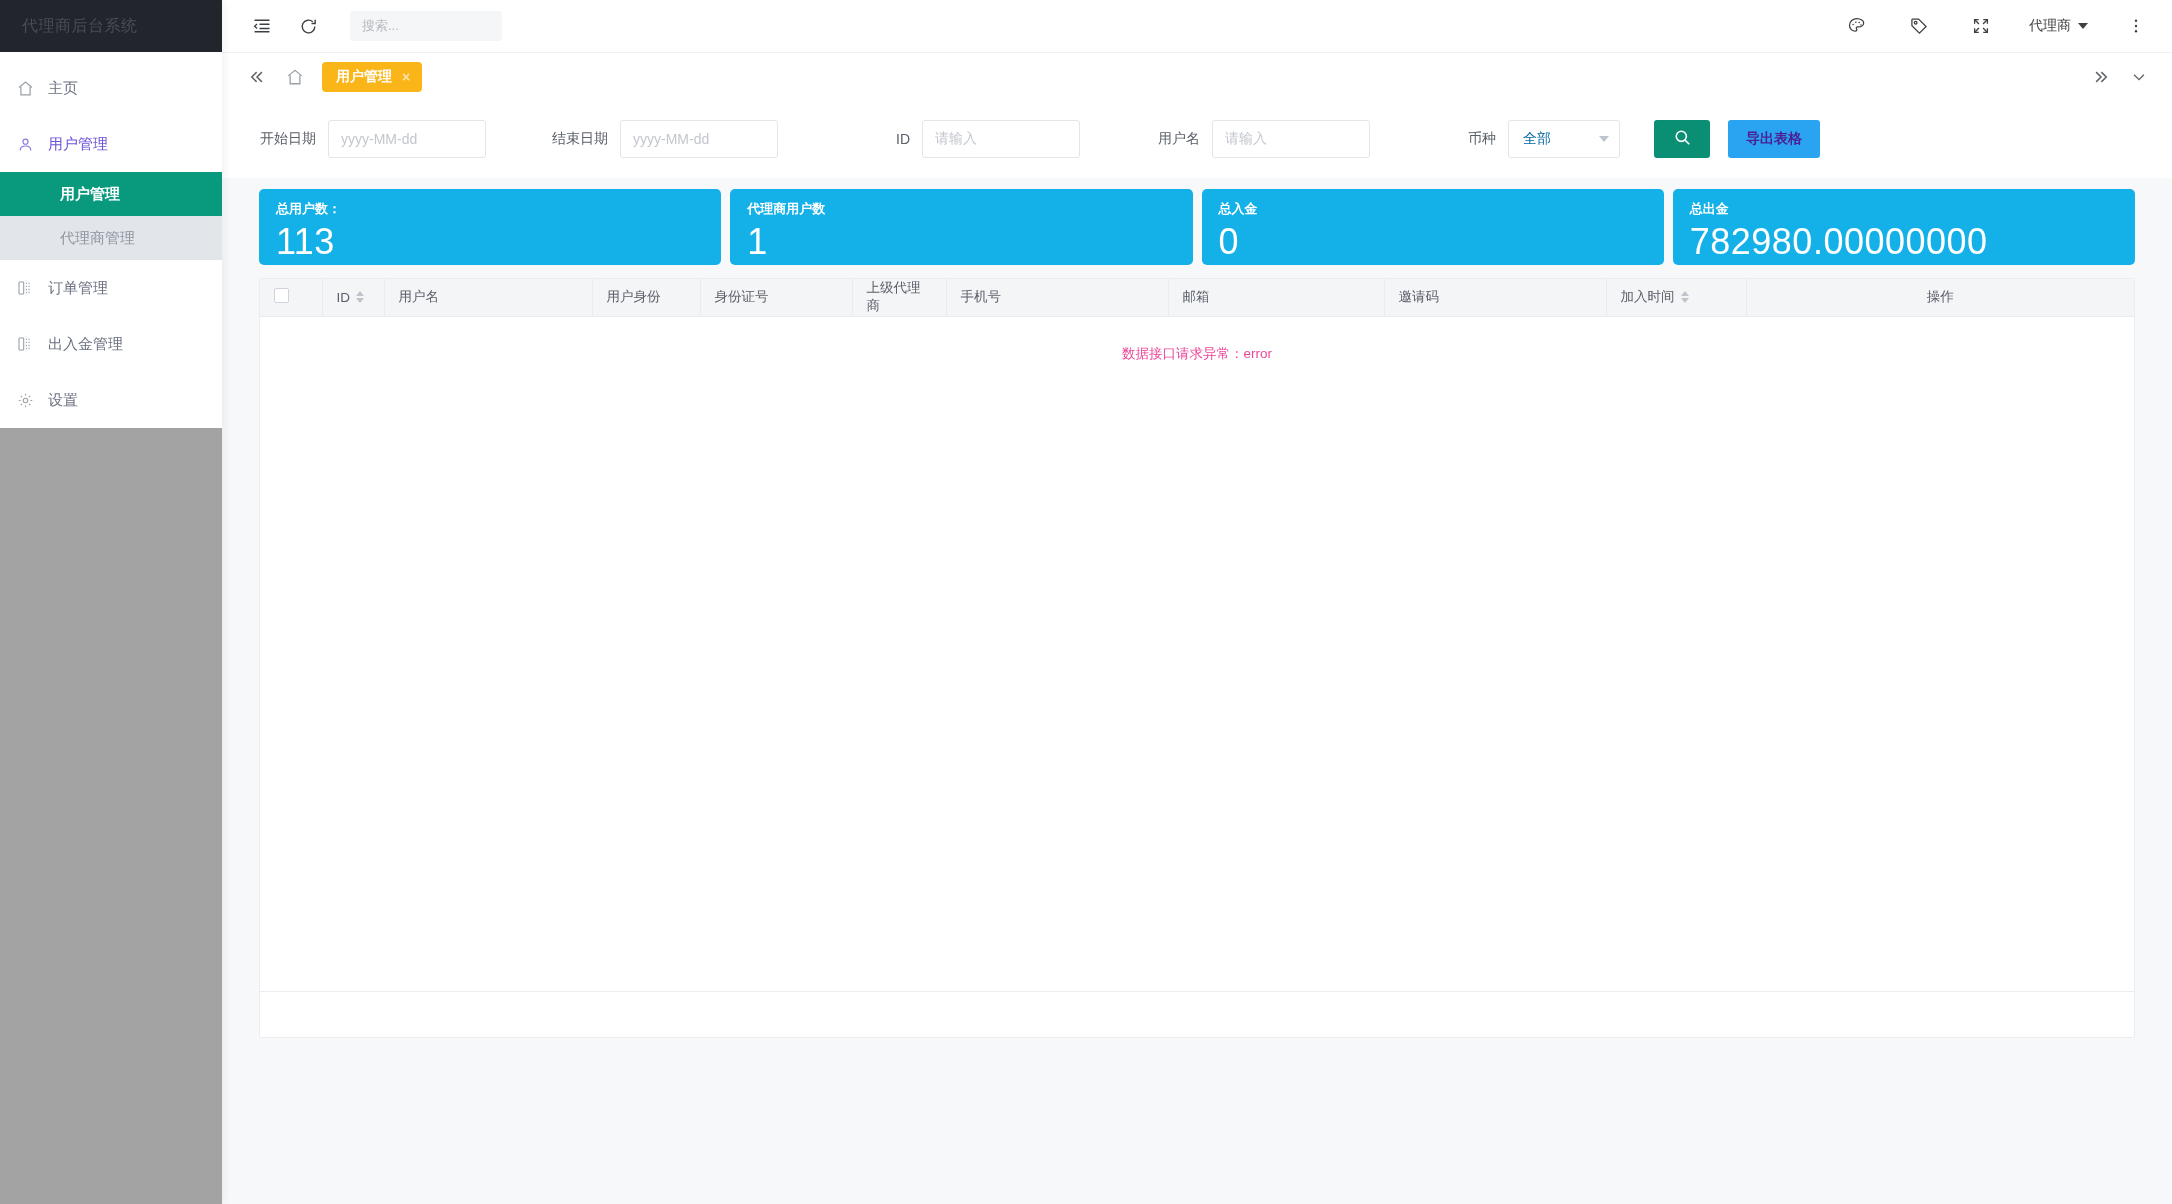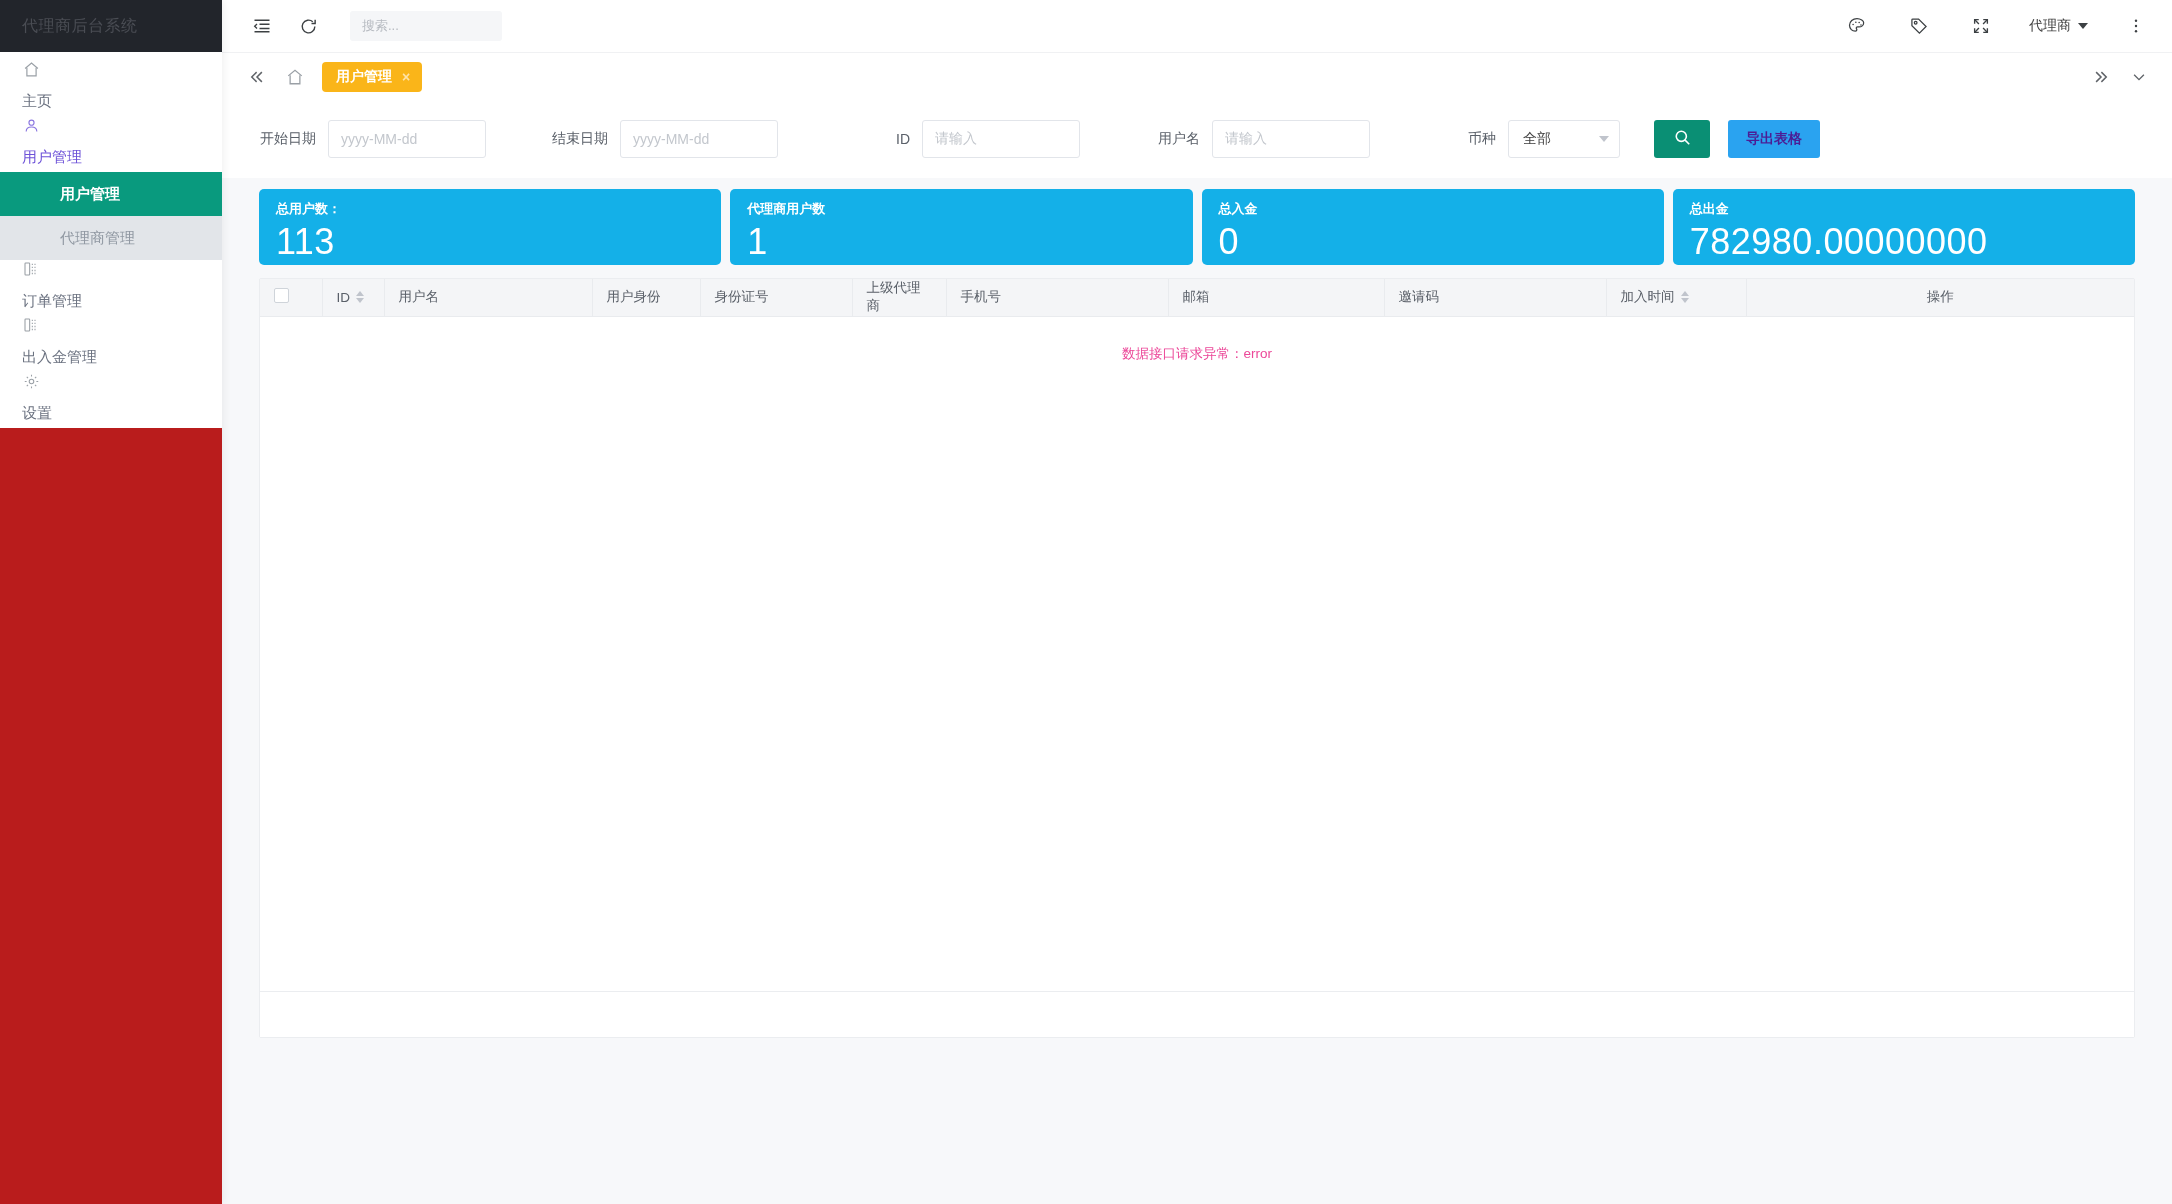--- a/index.html
+++ b/index.html
@@ -6,34 +6,34 @@
   html, body {
     width: 2172px; height: 1204px;
     font-family: "Liberation Sans", "DejaVu Sans", sans-serif;
     background: #fff; overflow: hidden;
   }
   .app { display: flex; width: 2172px; height: 1204px; }
 
   
   .sidebar {
     width: 222px; flex: 0 0 222px; height: 1204px;
-    background: #b91c1c; position: relative;
+    background: #a3a3a3; position: relative;
     box-shadow: 2px 0 8px rgba(0,0,0,0.06);
     z-index: 5;
   }
   .sidebar-brand {
     height: 52px; background: #22252b;
     display: flex; align-items: center; padding-left: 22px;
     color: #4a4d54; font-size: 16px; letter-spacing: .5px;
   }
   .nav { padding-top: 8px; background:#fff; }
   .nav-item {
-    display: flex; align-items: flex-start; gap: 14px;
-    height: 56px; padding-left: 22px;
-    font-size: 15px; color: #6b7280; cursor: pointer; flex-direction: column;
+    display: flex; align-items: center; gap: 14px;
+    height: 56px; padding-left: 16px;
+    font-size: 15px; color: #6b7280; cursor: pointer;
   }
   .nav-item .ic { width: 18px; height: 18px; display:flex; align-items:center; justify-content:center; color:#9aa0a6; flex:0 0 18px;}
   .nav-item.accent { color: #6d52d8; }
   .nav-item.accent .ic { color: #8b77e0; }
   .submenu { background: #e2e5e9; }
   .sub-item {
     height: 44px; display: flex; align-items: center;
     padding-left: 60px; font-size: 15px; color: #9098a2; cursor: pointer;
   }
   .sub-item.active { background: #099a7e; color: #fff; font-weight: 600; }
@@ -85,21 +85,21 @@
   .finput {
     height: 38px; border: 1px solid #e2e5ea; border-radius: 3px;
     background: #fff; display: flex; align-items: center; padding: 0 12px;
     font-size: 14px; color: #c3c7cd; margin-left: 12px;
   }
   .w-date { width: 158px; }
   .w-text { width: 158px; }
   .fselect {
     width: 112px; height: 38px; border: 1px solid #e2e5ea; border-radius: 3px;
     background: #fff; display: flex; align-items: center; justify-content: space-between;
-    padding: 0 10px 0 14px; font-size: 14px; color: #404040; margin-left: 12px; cursor:pointer;
+    padding: 0 10px 0 14px; font-size: 14px; color: #0369a1; margin-left: 12px; cursor:pointer;
   }
   .sel-caret { width:0;height:0;border-left:5px solid transparent;border-right:5px solid transparent;border-top:6px solid #c0c4cc; }
   .btn-search {
     width: 56px; height: 38px; background: #0a8f74; border-radius: 3px;
     display: flex; align-items: center; justify-content: center; cursor: pointer; color:#fff;
   }
   .btn-export {
     height: 38px; background: #2aa3f0; border-radius: 3px; color: #4c1d95;
     display: flex; align-items: center; padding: 0 18px; font-size: 14px; cursor: pointer; font-weight:600;
   }

